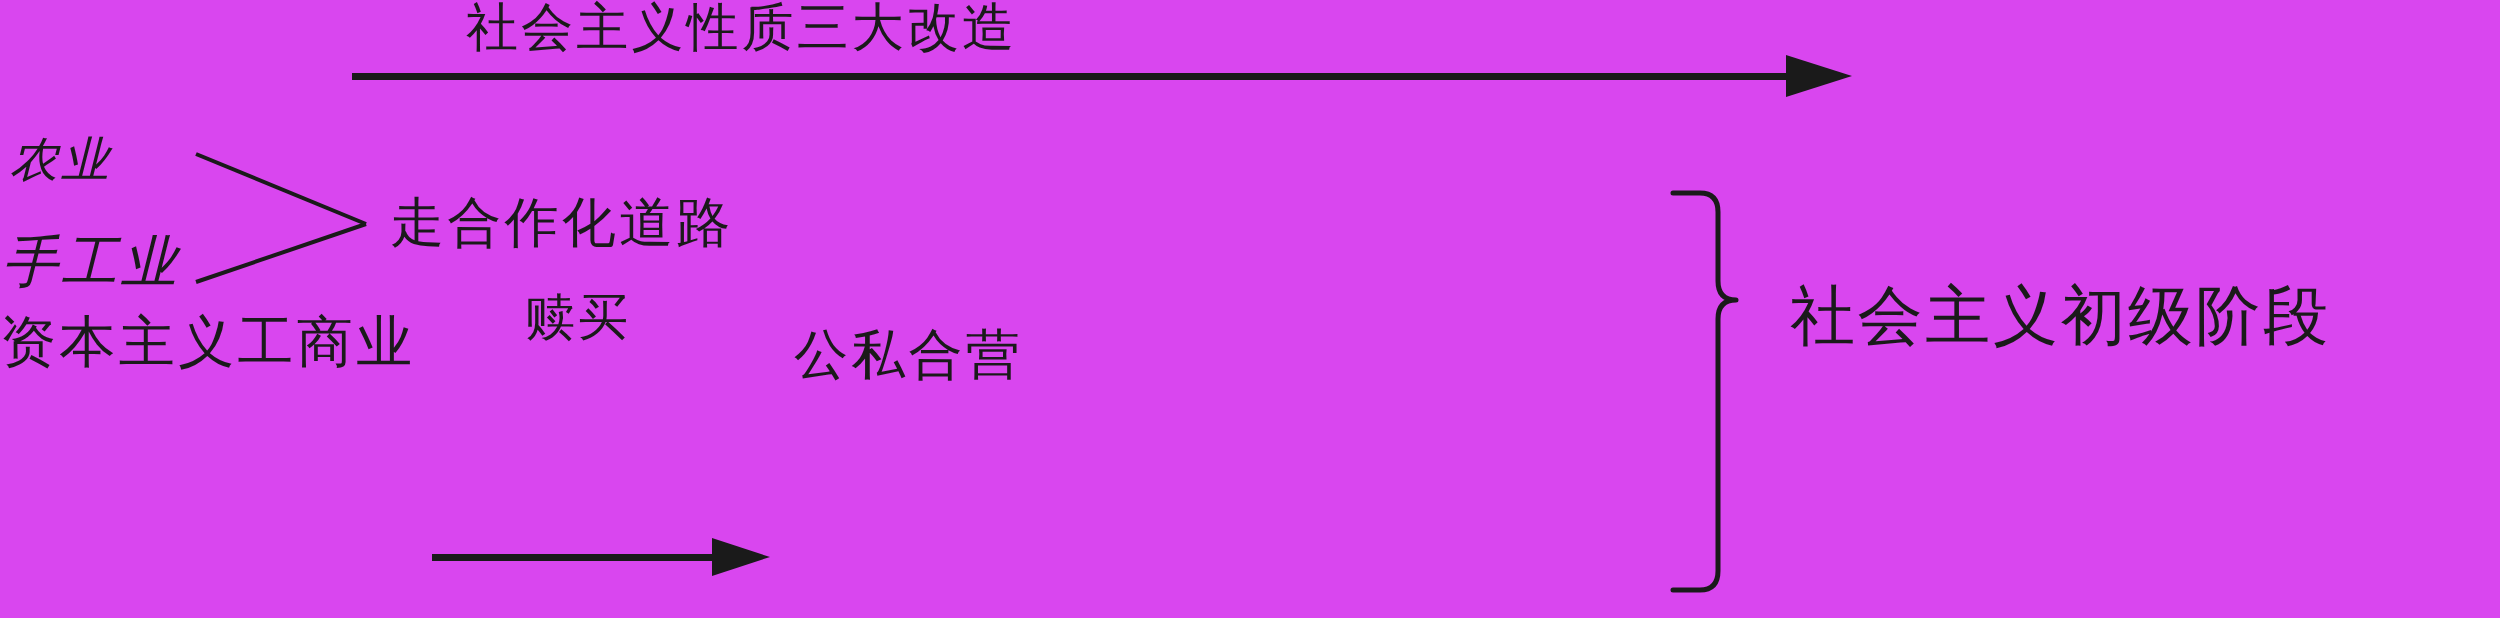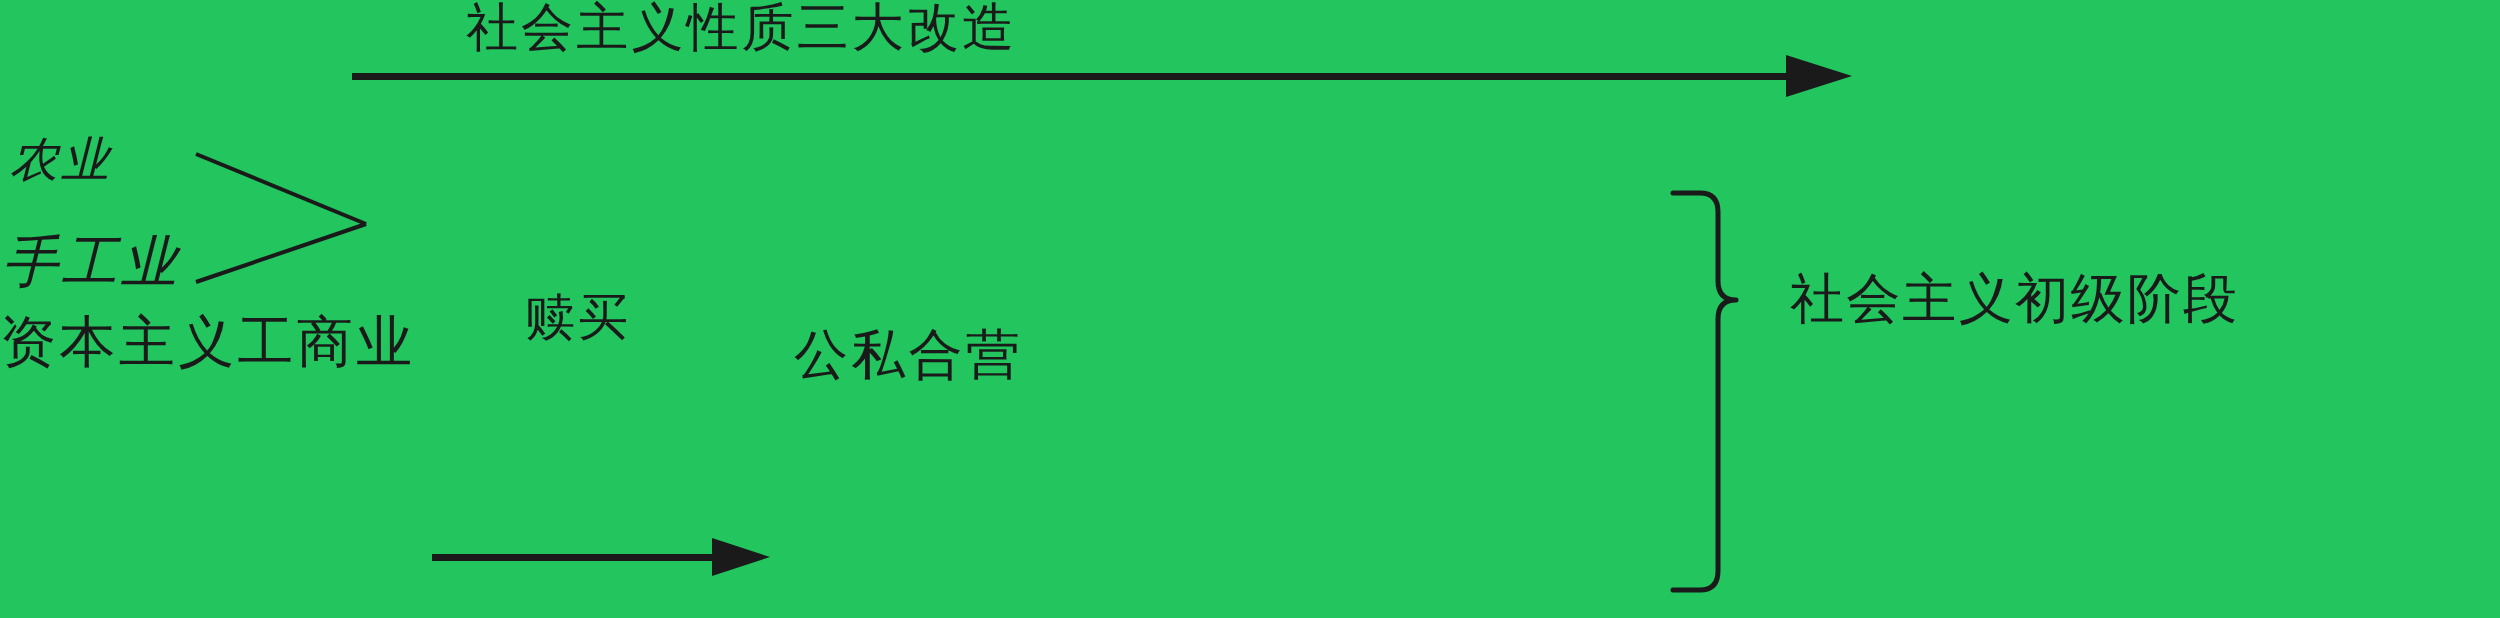--- a/index.html
+++ b/index.html
@@ -8,21 +8,21 @@
     background: #ffffff;
   }
   body {
     font-family: "Liberation Serif", "DejaVu Serif", serif;
     color: #1a1a1a;
   }
   #diagram {
     position: relative;
     width: 2500px;
     height: 618px;
-    background: #22c55e;
+    background: #d946ef;
     overflow: hidden;
   }
   .txt {
     position: absolute;
     white-space: nowrap;
     color: #1a1a1a;
     font-family: "Liberation Serif", "DejaVu Serif", serif;
     font-weight: 400;
     letter-spacing: 0.02em;
     line-height: 1;
@@ -141,22 +141,22 @@
 
   
   #establish-socialist-system {
     left: 1790px;
     top: 216px;
     font-size: 54px;
     letter-spacing: 0.04em;
   }
   #primary-stage-socialism {
     left: 1790px;
-    top: 272px;
-    font-size: 54px;
+    top: 284px;
+    font-size: 65px;
     letter-spacing: 0.04em;
   }
 
   
   #connectors {
     position: absolute;
     left: 0;
     top: 0;
     width: 2500px;
     height: 618px;
@@ -196,20 +196,21 @@
     <div class="head"></div>
   </div>
 
 
   <div class="txt" id="agriculture">农业</div>
 
   <div class="txt" id="handicraft">手工业</div>
 
   <div class="txt" id="capitalist-industry">资本主义工商业</div>
 
+  <div class="txt" id="cooperative-path">走合作化道路</div>
 
   <div class="txt" id="redemption-label">赎买</div>
 
   <div class="arrow" id="arrow-buy">
     <div class="shaft"></div>
     <div class="head"></div>
   </div>
 
   <div class="txt" id="joint-operation">公私合营</div>
 

